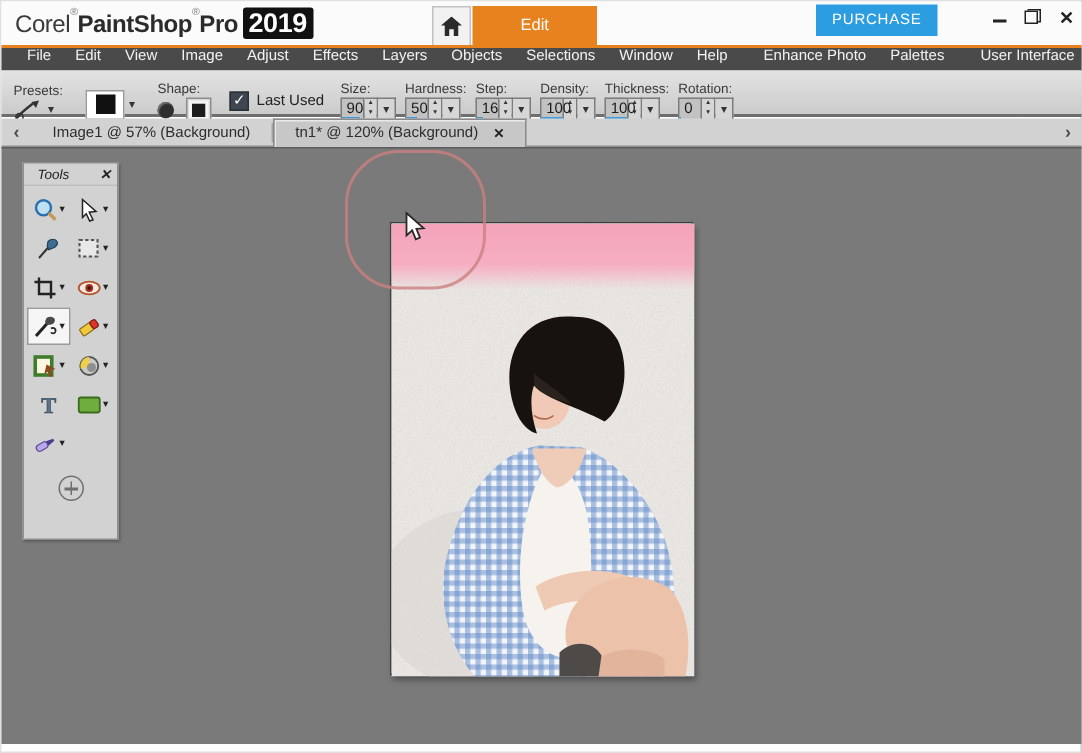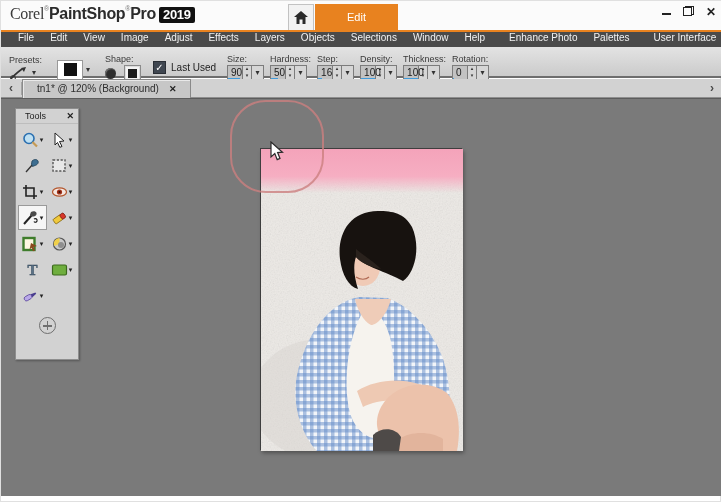--- a/index.html
+++ b/index.html
@@ -3,24 +3,24 @@
 <meta charset="utf-8">
 <style>
   * { margin:0; padding:0; box-sizing:border-box; }
   html,body { width:721px; height:502px; }
   body { font-family:"Liberation Sans", sans-serif; background:#ffffff; position:relative; overflow:hidden; }
   .screen { position:absolute; left:0; top:0; width:721px; height:502px; background:#ffffff; border:1px solid #e0e0e0; }
 
   
   .titlebar { position:absolute; left:0; top:0; width:721px; height:29px; background:#fbfbfb; }
   .brand { position:absolute; left:9px; top:4px; font-size:16px; color:#3a3a3a; letter-spacing:-0.3px; white-space:nowrap; }
-  .brand .light { font-weight:400;font-family:Liberation Serif, serif; }
+  .brand .light { font-weight:400; }
   .brand .bold { font-weight:700; color:#2b2b2b; }
   .brand .tick { font-size:7px; vertical-align:top; color:#777; }
-  .brand .year { background:#111; color:#fff; font-weight:700; font-size:13px; padding:0 4px 1px 4px; border-radius:2px; margin-left:3px; }
+  .brand .year { background:#111; color:#fff; font-weight:700; font-size:18px; padding:0 4px 1px 4px; border-radius:2px; margin-left:3px; }
   .home-tab { position:absolute; left:287px; top:3px; width:26px; height:26px; background:#f2f2f2; border:1px solid #c2c2c2; border-bottom:none; display:flex; align-items:center; justify-content:center; }
   .edit-tab { position:absolute; left:314px; top:3px; width:83px; height:26px; background:#e8821f; color:#fff; font-size:11px; display:flex; align-items:center; justify-content:center; }
   .purchase-btn { position:absolute; left:543px; top:2px; width:81px; height:21px; background:#2d9de2; color:#fff; font-size:10px; letter-spacing:0.5px; display:flex; align-items:center; justify-content:center; }
   .win-controls { position:absolute; right:6px; top:2px; display:flex; gap:12px; align-items:center; height:18px; }
   .win-btn { color:#222; font-size:12px; font-weight:700; line-height:1; cursor:default; }
   .min-glyph { display:inline-block; width:9px; height:2px; background:#222; margin-bottom:1px; }
   .restore-glyph { position:relative; display:inline-block; width:11px; height:10px; }
   .restore-glyph::before { content:""; position:absolute; right:0; top:0; width:7px; height:7px; border:1px solid #222; }
   .restore-glyph::after { content:""; position:absolute; left:0; bottom:0; width:7px; height:7px; border:1px solid #222; background:#fbfbfb; }
   .accent-line { position:absolute; left:0; top:29px; width:721px; height:2px; background:#e8821f; }
@@ -61,21 +61,21 @@
   .doc-tab { font-size:10px; color:#2e2e2e; padding:0 14px; white-space:nowrap; height:19px; display:flex; align-items:center; gap:10px; }
   .doc-tab.active { background:#c7c7c7; border:1px solid #8a8a8a; border-bottom:none; box-shadow:inset 1px 1px 0 #e9e9e9; }
   .tab-close { font-size:9px; color:#222; font-weight:700; }
   .tab-sep { width:1px; height:13px; background:#a5a5a5; }
 
   
   .workspace { position:absolute; left:0; top:97px; width:721px; height:398px; background:#7a7a7a; border-top:1px solid #5c5c5c; overflow:hidden; }
 
   
   .tools-panel { position:absolute; left:14px; top:9px; width:64px; height:252px; background:#d2d2d2; border:1px solid #8e8e8e; box-shadow:1px 1px 2px rgba(0,0,0,0.3); }
-  .tools-title { height:15px; display:flex; align-items:center; font-size:9px; color:#222; padding:0 4px 0 9px; border-bottom:1px solid #bdbdbd; }
+  .tools-title { height:15px; display:flex; align-items:center; font-size:9px; color:#222; padding:0 4px 0 9px; border-bottom:1px solid #bdbdbd;font-style:italic; }
   .tools-title .t-close { margin-left:auto; font-size:9px; font-weight:700; color:#222; }
   .tools-grid { display:grid; grid-template-columns:1fr 1fr; padding:3px 2px; row-gap:1px; }
   .tool-cell { height:25px; display:flex; align-items:center; justify-content:center; gap:1px; }
   .tool-cell.selected { background:#f6f6f6; border:1px solid #9a9a9a; }
   .tool-cell .caret { font-size:7px; color:#222; }
   .tool-ico { width:17px; height:16px; display:block; }
   .tools-footer { display:flex; justify-content:center; margin-top:6px; }
   .add-tool { width:17px; height:17px; border:1px solid #6f6f6f; border-radius:50%; position:relative; }
   .add-tool::before { content:""; position:absolute; left:3px; top:7px; width:9px; height:1.5px; background:#6f6f6f; }
   .add-tool::after { content:""; position:absolute; left:7px; top:3px; width:1.5px; height:9px; background:#6f6f6f; }
@@ -97,20 +97,23 @@
     <div class="brand">
       <span class="light">Corel</span><span class="tick">®</span><span class="bold">PaintShop</span><span class="tick">®</span><span class="bold">Pro</span><span class="year">2019</span>
     </div>
     <div class="home-tab">
       <svg width="14" height="13" viewBox="0 0 14 13">
         <path d="M7 0 L14 6 L11.5 6 L11.5 13 L8.5 13 L8.5 8.5 L5.5 8.5 L5.5 13 L2.5 13 L2.5 6 L0 6 Z" fill="#2a2a2a"></path>
       </svg>
     </div>
     <div class="edit-tab">
       <span>Edit</span>
+    </div>
+    <div class="purchase-btn">
+      <span>PURCHASE</span>
     </div>
     <div class="win-controls">
       <span class="win-btn"><span class="min-glyph"></span></span>
       <span class="win-btn"><span class="restore-glyph"></span></span>
       <span class="win-btn">✕</span>
     </div>
   </div>
   <div class="accent-line"></div>
 
   <div class="menubar">
@@ -243,20 +246,23 @@
           </span>
         <span class="spin-dd">
             <span class="caret">▾</span>
           </span>
       </div>
     </div>
   </div>
 
   <div class="tabbar">
     <span class="tab-chevron">‹</span>
+    <div class="doc-tab">
+      <span>Image1 @  57% (Background)</span>
+    </div>
     <span class="tab-sep"></span>
     <div class="doc-tab active">
       <span>tn1* @ 120% (Background)</span>
       <span class="tab-close">✕</span>
     </div>
     <span class="tab-chevron right">›</span>
   </div>
 
   <div class="workspace">
 

